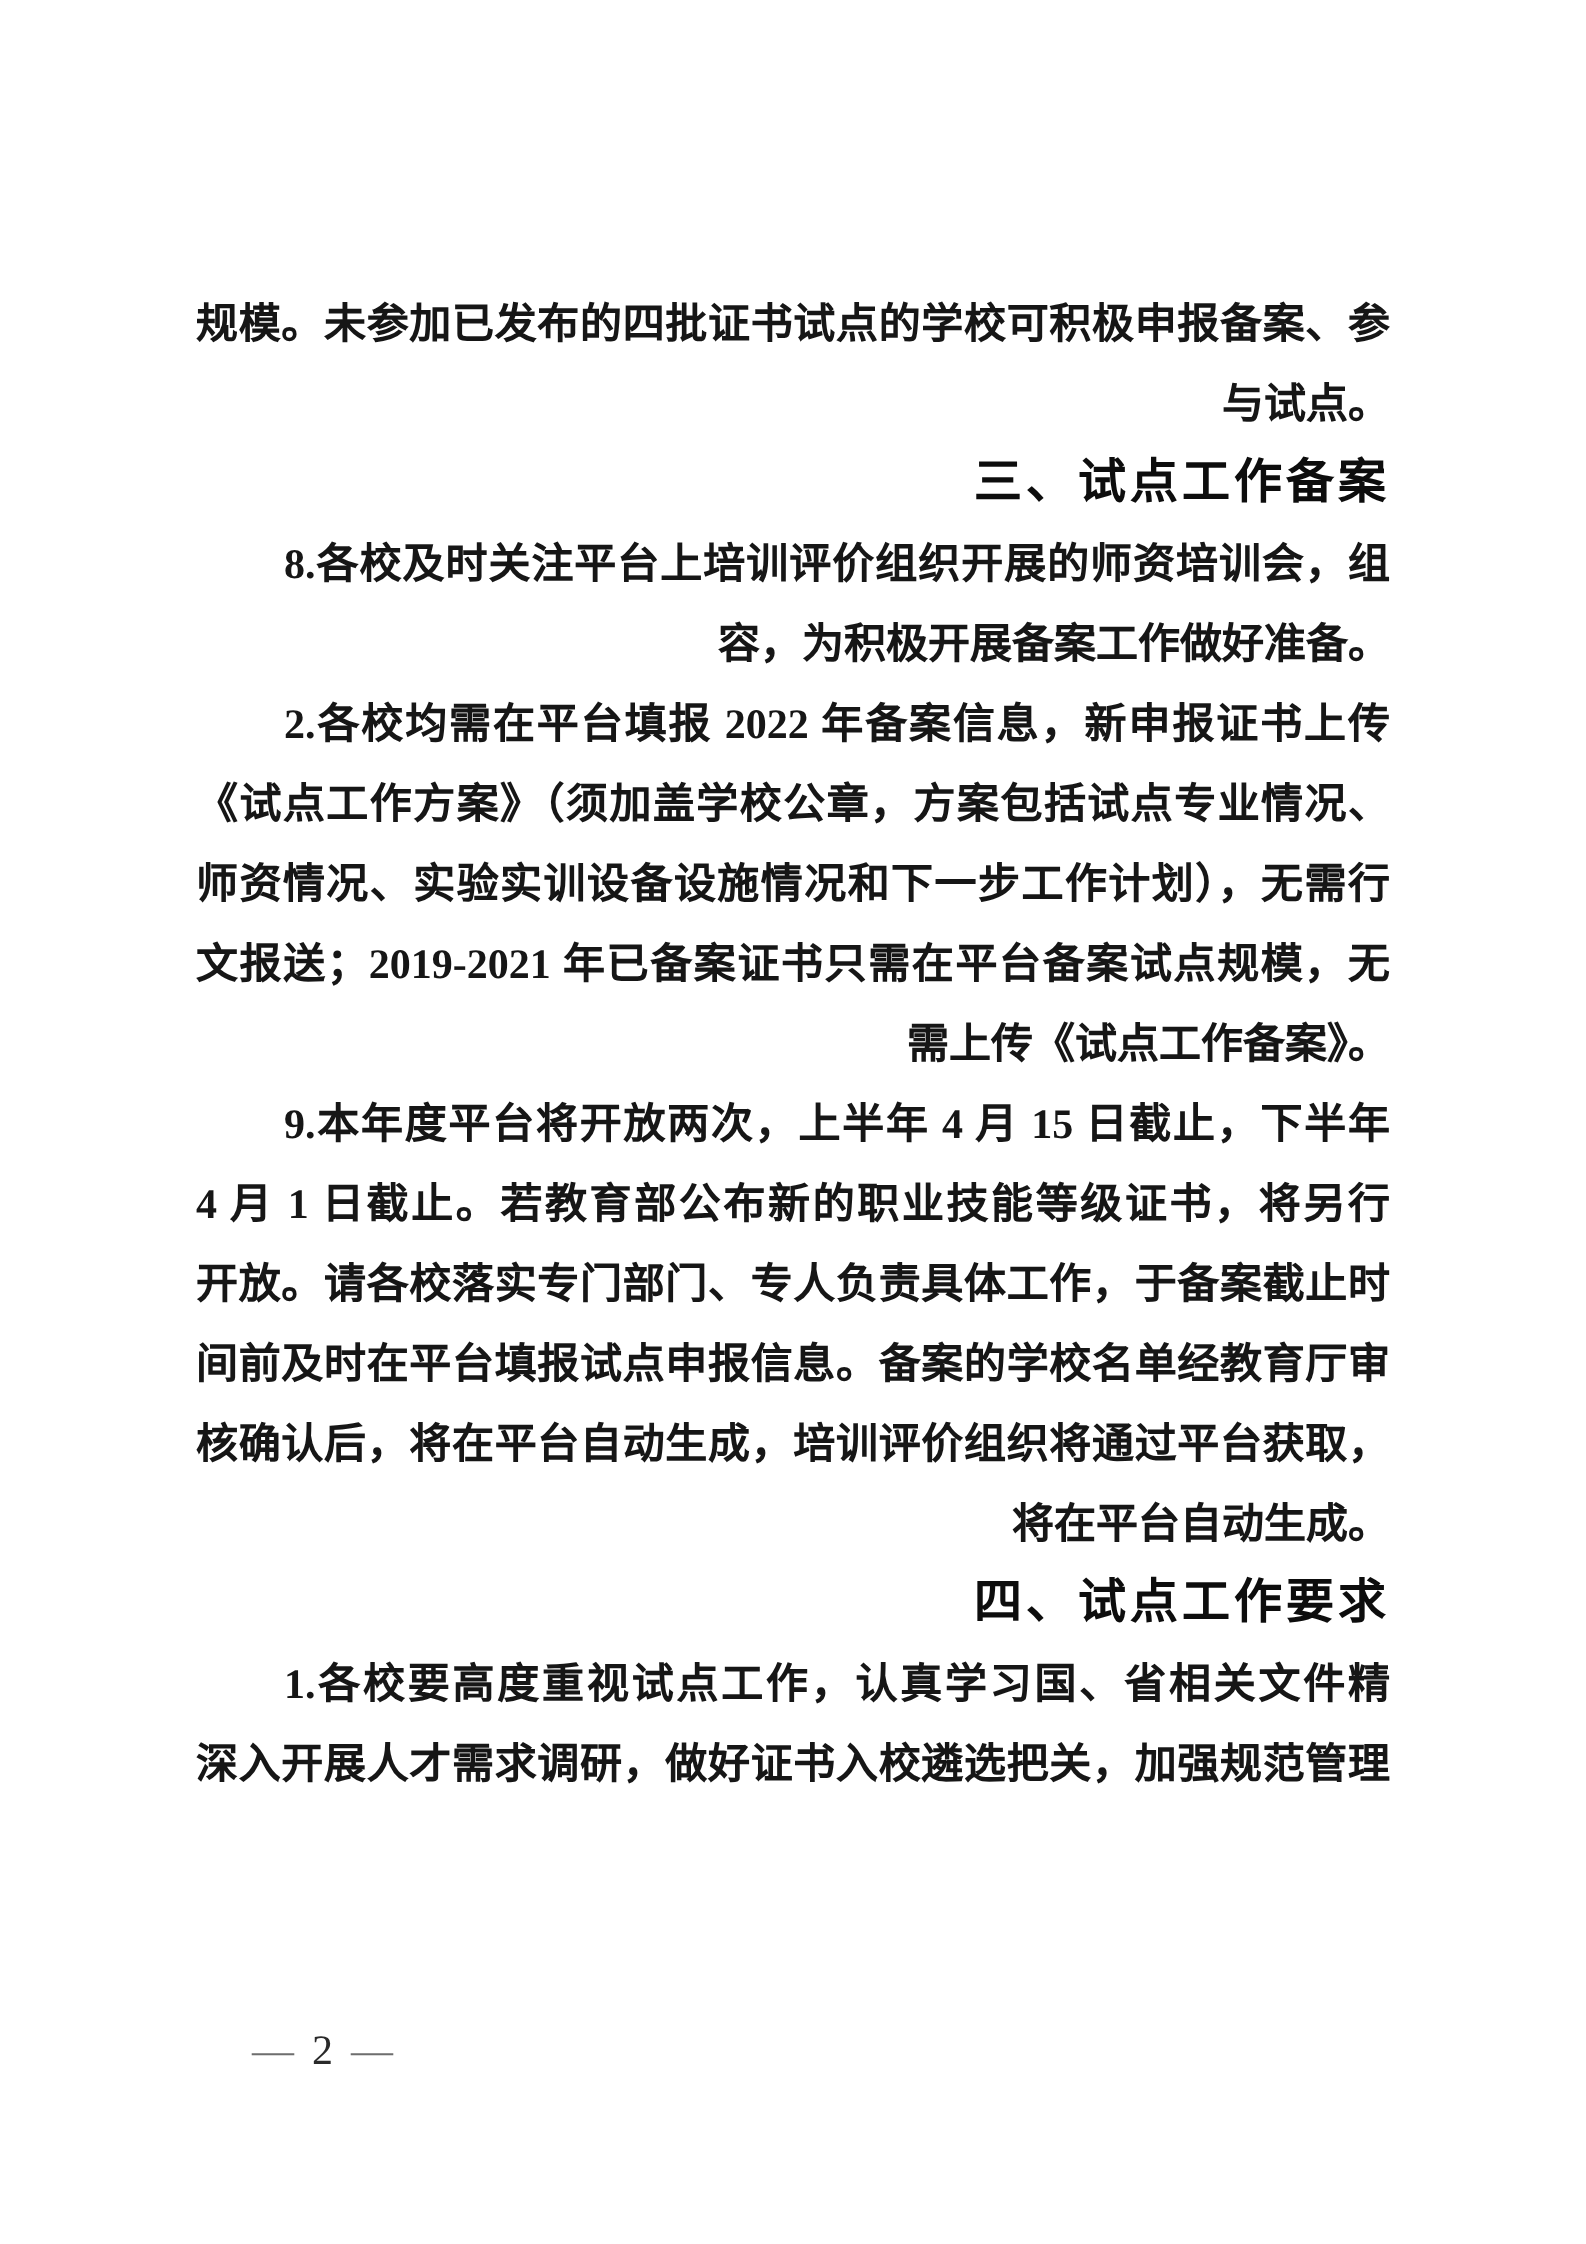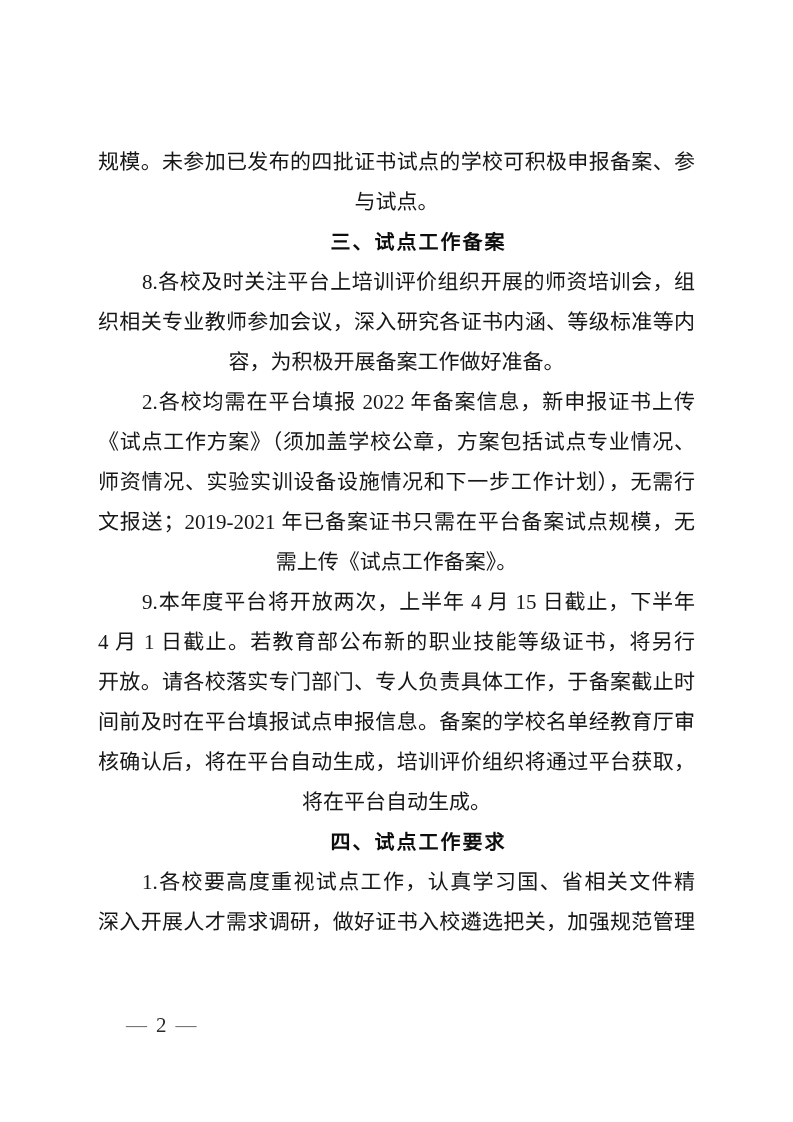--- a/index.html
+++ b/index.html
@@ -20,43 +20,44 @@
     left: 98px;
     top: 142px;
     width: 597px;
     font-size: 21px;
     line-height: 40px;
     color: #161616;
   }
   .ln {
     height: 40px;
     overflow: hidden;
+    font-weight: bold;
   }
   
   .j {
     text-align: justify;
     text-align-last: justify;
     text-justify: inter-character;
   }
   
   .l {
-    text-align: center;
+    text-align: right;
   }
   
   .ind {
     text-indent: 44px;
   }
   .heading {
     font-family: "Liberation Sans", "DejaVu Sans", sans-serif;
     font-weight: 700;
-    font-size: 20px;
+    font-size: 24px;
     color: #0d0d0d;
     letter-spacing: 2px;
     text-indent: 44px;
-    text-align: center;
+    text-align: right;
   }
   .page-number {
     position: absolute;
     left: 126px;
     top: 1013px;
     font-size: 21px;
     line-height: 24px;
     color: #2f2f2f;
     white-space: nowrap;
   }
@@ -74,21 +75,20 @@
 <div class="page">
 
   <div class="content">
 
     <div class="ln j">规模。未参加已发布的四批证书试点的学校可积极申报备案、参</div>
     <div class="ln l">与试点。</div>
 
     <div class="ln heading">三、试点工作备案</div>
 
     <div class="ln j ind">8.各校及时关注平台上培训评价组织开展的师资培训会，组</div>
-    <div class="ln j">织相关专业教师参加会议，深入研究各证书内涵、等级标准等内</div>
     <div class="ln l">容，为积极开展备案工作做好准备。</div>
 
     <div class="ln j ind">2.各校均需在平台填报 2022 年备案信息，新申报证书上传</div>
     <div class="ln j">《试点工作方案》（须加盖学校公章，方案包括试点专业情况、</div>
     <div class="ln j">师资情况、实验实训设备设施情况和下一步工作计划），无需行</div>
     <div class="ln j">文报送；2019-2021 年已备案证书只需在平台备案试点规模，无</div>
     <div class="ln l">需上传《试点工作备案》。</div>
 
     <div class="ln j ind">9.本年度平台将开放两次，上半年 4 月 15 日截止，下半年</div>
     <div class="ln j">4 月 1 日截止。若教育部公布新的职业技能等级证书，将另行</div>

